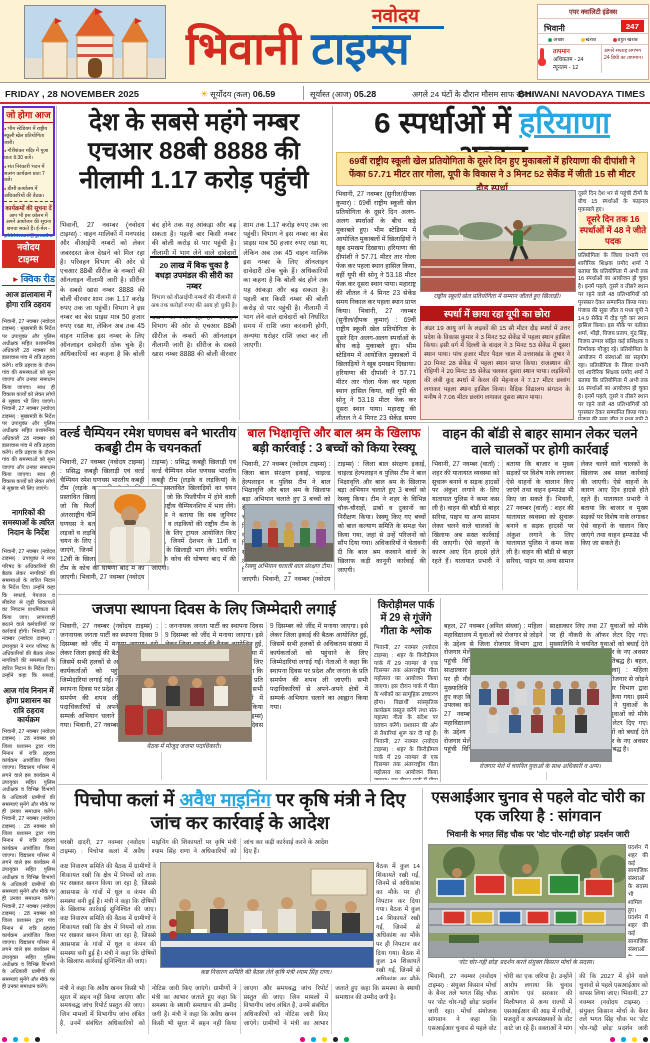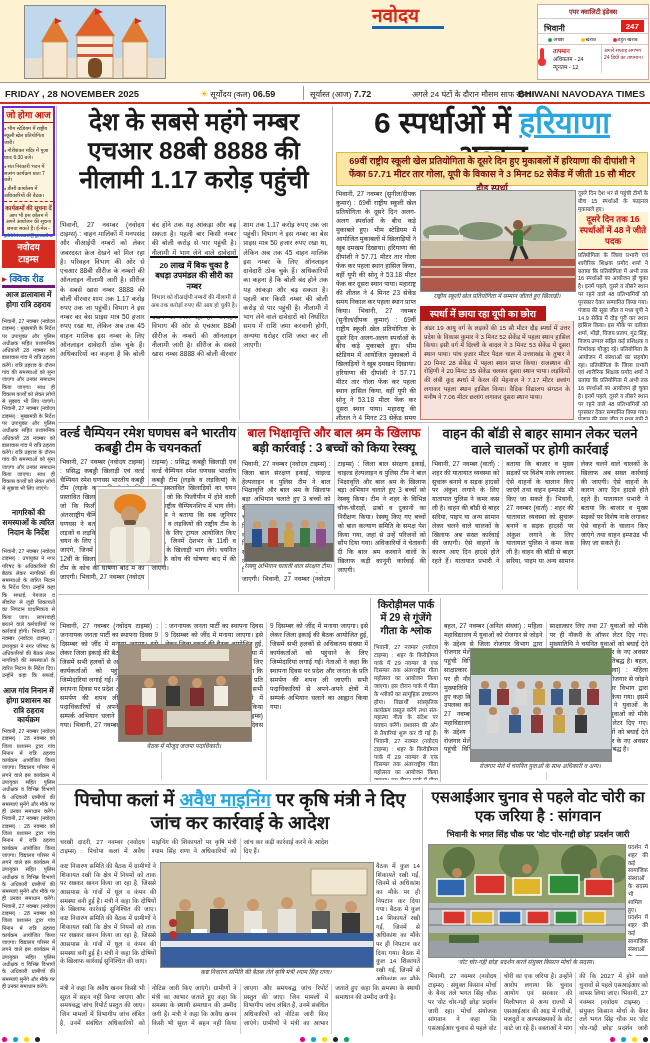--- a/index.html
+++ b/index.html
@@ -57,21 +57,21 @@
   .inset-sub{font-size:5.8px;line-height:1.35;color:#333;margin-top:2px;}
   
   .todaybox{border:2px solid #6d28d9;background:#fdf4dc;box-sizing:border-box;padding:0;}
   .today-title{color:#cc1111;font-weight:bold;font-size:9px;text-align:center;border-bottom:1px solid #cc1111;padding-bottom:1px;}
   .today-item{font-size:5px;line-height:1.35;margin-top:2px;}
   .today-item:before{content:"● ";color:#cc1111;font-size:4px;}
   .notice-title{color:#8a1b1b;font-weight:bold;font-size:6px;text-align:center;border-top:1px dashed #cc1111;margin-top:2px;padding-top:2px;}
   .notice-text{font-size:5px;line-height:1.35;text-align:center;}
   .notice-email{color:#1468b3;font-weight:bold;font-size:5.2px;text-align:center;word-break:break-all;}
   .mini-logo{background:var(--masthead-red,#d42a20);color:#fff;font-weight:bold;font-size:9px;text-align:center;line-height:1.3;display:flex;align-items:center;justify-content:center;flex-direction:column;}
-  .quickread{color:#1468b3;font-weight:bold;font-size:9.5px;border-bottom:3px solid #701a75;}
+  .quickread{color:#1468b3;font-weight:bold;font-size:9.5px;border-bottom:1px solid #701a75;text-align:right;}
   .quickread:before{content:"▸ ";color:#cc1111;}
   .lc-head{font-weight:bold;font-size:7.5px;line-height:1.3;text-align:center;color:#1b1b1b;}
   .lc-body{font-size:5.2px;line-height:1.4;text-align:justify;overflow:hidden;color:#2a2a2a;}
   
   .marks{position:absolute;display:flex;gap:6px;}
   .mark{width:5px;height:5px;border-radius:50%;}
 </style>
 </head>
 <body>
 
@@ -92,20 +92,24 @@
           <rect x="52" y="48" width="36" height="3" fill="#d2583a"></rect>
         <rect x="63" y="52" width="14" height="20" rx="6" fill="#7a4a22"></rect>
         <polygon points="70,2 78,6 70,9" fill="#d42a20"></polygon>
           <polygon points="30,12 37,15 30,18" fill="#d42a20"></polygon>
           <polygon points="110,12 117,15 110,18" fill="#d42a20"></polygon>
       </svg>
     </div>
     <div class="abs" style="left:372px;top:6px">
       <div class="np-super">नवोदय</div>
       <div class="np-underline"></div>
+    </div>
+    <div class="abs nameplate-main" style="left:186px;top:26px">
+      <span class="np-red">भिवानी</span>
+      <span class="np-blue">टाइम्स</span>
     </div>
     <div class="abs aqi" style="left:537px;top:4px;width:110px;height:74px">
       <div class="aqi-title">एयर क्वालिटी इंडेक्स</div>
       <div class="aqi-city-row">
         <span class="aqi-city">भिवानी</span>
         <span class="aqi-badge">247</span>
       </div>
       <div class="aqi-legend">
         <span><span class="dot" style="background:#1e9e4a"></span><span>अच्छा</span></span>
         <span><span class="dot" style="background:#f5c518"></span><span>खराब</span></span>
@@ -128,21 +132,21 @@
   <div class="abs datebar" style="left:0;top:82px;width:650px;height:21px">
     <span class="abs db-date" style="left:5px;top:5px">FRIDAY , 28 NOVEMBER 2025</span>
     <span class="abs db-cell" style="left:200px;top:5px">
       <span class="sun">☀</span>
       <span>सूर्योदय (कल)</span>
       <span class="db-time">06.59</span>
     </span>
     <span class="abs" style="left:303px;top:3px;width:1px;height:14px;background:#999"></span>
     <span class="abs db-cell" style="left:310px;top:5px">
       <span>सूर्यास्त (आज)</span>
-      <span class="db-time">7.72</span>
+      <span class="db-time">05.28</span>
     </span>
     <span class="abs db-cell" style="left:412px;top:5px;font-weight:normal">अगले 24 घंटों के दौरान मौसम साफ रहेगा।</span>
     <span class="abs db-date" style="right:5px;top:5px">BHIWANI NAVODAYA TIMES</span>
     <span class="red-line"></span>
   </div>
 
   <div class="vrule" style="left:56px;top:106px;height:928px"></div>
 
   <div class="abs todaybox" style="left:2px;top:106px;width:53px;height:130px">
     <div class="today-title">जो होगा आज</div>
@@ -198,21 +202,21 @@
       <line x1="0" y1="86" x2="154" y2="86" stroke="#e8e2d8" stroke-width="1.5"></line>
       <circle cx="97" cy="34" r="5" fill="#8a5c3c"></circle>
       <rect x="92" y="39" width="10" height="16" rx="3" fill="#3f7a3c"></rect>
       <line x1="92" y1="44" x2="84" y2="36" stroke="#8a5c3c" stroke-width="3"></line>
       <line x1="102" y1="44" x2="110" y2="36" stroke="#8a5c3c" stroke-width="3"></line>
       <line x1="95" y1="55" x2="90" y2="70" stroke="#2f2f2f" stroke-width="3.5"></line>
       <line x1="100" y1="55" x2="106" y2="68" stroke="#2f2f2f" stroke-width="3.5"></line>
     </svg>
   </div>
   <div class="abs caption" style="left:420px;top:292px;width:154px;height:11px">राष्ट्रीय स्कूली खेल प्रतियोगिता में सम्मान जीतते हुए खिलाड़ी।</div>
-  <div class="abs redbox-head" style="left:420px;top:306px;width:126px;height:15px;line-height:15px">स्पर्धा में छाया रहा यूपी का छोरा</div>
+  <div class="abs redbox-head" style="left:420px;top:306px;width:154px;height:15px;line-height:15px">स्पर्धा में छाया रहा यूपी का छोरा</div>
   <div class="abs redbox-body" style="left:420px;top:321px;width:154px;height:99px">अंडर 19 आयु वर्ग के लड़कों की 15 सौ मीटर दौड़ स्पर्धा में उत्तर प्रदेश के विकास कुमार ने 3 मिनट 52 सेकेंड में पहला स्थान हासिल किया। इसी वर्ग में दिल्ली के बादल ने 3 मिनट 53 सेकेंड में दूसरा स्थान पाया। पांच हजार मीटर पैदल चाल में उत्तराखंड के तुषार ने 20 मिनट 28 सेकेंड में पहला स्थान प्राप्त किया। राजस्थान की रोहिणी ने 20 मिनट 35 सेकेंड चलकर दूसरा स्थान पाया। लड़कियों की लंबी कूद स्पर्धा में केरल की मेहनाज ने 7.17 मीटर छलांग लगाकर पहला स्थान हासिल किया। वैदिक विद्यालय संगठन के मनीष ने 7.06 मीटर छलांग लगाकर दूसरा स्थान पाया।</div>
 
   <div class="abs body-text" style="left:578px;top:190px;width:70px;height:22px;font-size:5.6px">दूसरे दिन देश भर से पहुंची टीमों के बीच 15 स्पर्धाओं के फाइनल मुकाबले हुए।</div>
   <div class="abs side-box-title" style="left:578px;top:212px;width:70px">दूसरे दिन तक 16 स्पर्धाओं में 48 ने जीते पदक</div>
   <div class="abs body-text" style="left:578px;top:252px;width:70px;height:168px;font-size:5.6px">प्रतियोगिता के जिला प्रभारी एवं शारीरिक शिक्षक प्रमोद शर्मा ने बताया कि प्रतियोगिता में अभी तक 16 स्पर्धाओं का आयोजन हो चुका है। इनमें पहले, दूसरे व तीसरे स्थान पर रहने वाले 48 प्रतिभागियों को पुरस्कार देकर सम्मानित किया गया। पंजाब की सूबा जीत व मध्य यूपी ने 14.9 सेकेंड में दौड़ पूरी कर स्थान हासिल किया। इस मौके पर वतीका शर्मा, भोंड़ो, विजय प्रताप, मुंद्र सिंह, विजय उप्पल सहित कई प्रशिक्षक व निर्णायक मौजूद रहे। प्रतियोगिता के आयोजन में संस्थाओं का सहयोग रहा। प्रतियोगिता के जिला प्रभारी एवं शारीरिक शिक्षक प्रमोद शर्मा ने बताया कि प्रतियोगिता में अभी तक 16 स्पर्धाओं का आयोजन हो चुका है। इनमें पहले, दूसरे व तीसरे स्थान पर रहने वाले 48 प्रतिभागियों को पुरस्कार देकर सम्मानित किया गया। पंजाब की सूबा जीत व मध्य यूपी ने 14.9 सेकेंड में दौड़ पूरी कर स्थान हासिल किया। इस मौके पर वतीका शर्मा, भोंड़ो, विजय प्रताप, मुंद्र सिंह, विजय उप्पल सहित कई प्रशिक्षक व निर्णायक मौजूद रहे। प्रतियोगिता के आयोजन में संस्थाओं का सहयोग रहा।</div>
 
   <div class="hrule" style="left:58px;top:422px;width:590px"></div>
   <div class="vrule" style="left:238px;top:426px;height:166px"></div>
   <div class="vrule" style="left:428px;top:426px;height:166px"></div>
 
@@ -254,20 +258,21 @@
   </div>
   <div class="abs caption" style="left:244px;top:562px;width:88px;height:10px;z-index:2">रेस्क्यू अभियान चलाती बाल संरक्षण टीम।</div>
 
   <div class="abs headline" style="left:432px;top:426px;width:216px;font-size:13px;line-height:1.25">वाहन की बॉडी से बाहर सामान लेकर चलने वाले चालकों पर होगी कार्रवाई</div>
   <div class="abs body-text cols3" style="left:432px;top:460px;width:216px;height:130px;font-size:6.3px">भिवानी, 27 नवम्बर (वार्ता) : शहर की यातायात व्यवस्था को सुचारू बनाने व सड़क हादसों पर अंकुश लगाने के लिए यातायात पुलिस ने कमर कस ली है। वाहन की बॉडी से बाहर सरिया, पाइप या अन्य सामान लेकर चलने वाले चालकों के खिलाफ अब सख्त कार्रवाई की जाएगी। ऐसे वाहनों के कारण आए दिन हादसे होते रहते हैं। यातायात प्रभारी ने बताया कि बाजार व मुख्य सड़कों पर विशेष नाके लगाकर ऐसे वाहनों के चालान किए जाएंगे तथा वाहन इम्पाउंड भी किए जा सकते हैं। भिवानी, 27 नवम्बर (वार्ता) : शहर की यातायात व्यवस्था को सुचारू बनाने व सड़क हादसों पर अंकुश लगाने के लिए यातायात पुलिस ने कमर कस ली है। वाहन की बॉडी से बाहर सरिया, पाइप या अन्य सामान लेकर चलने वाले चालकों के खिलाफ अब सख्त कार्रवाई की जाएगी। ऐसे वाहनों के कारण आए दिन हादसे होते रहते हैं। यातायात प्रभारी ने बताया कि बाजार व मुख्य सड़कों पर विशेष नाके लगाकर ऐसे वाहनों के चालान किए जाएंगे तथा वाहन इम्पाउंड भी किए जा सकते हैं।</div>
 
   <div class="hrule" style="left:58px;top:594px;width:590px"></div>
   <div class="vrule" style="left:370px;top:598px;height:184px"></div>
   <div class="vrule" style="left:440px;top:598px;height:184px"></div>
 
+  <div class="abs headline" style="left:60px;top:598px;width:308px;font-size:15px">जजपा स्थापना दिवस के लिए जिम्मेदारी लगाई</div>
   <div class="abs body-text cols3" style="left:60px;top:622px;width:308px;height:158px;font-size:6.4px">भिवानी, 27 नवम्बर (नवोदय टाइम्स) : जननायक जनता पार्टी का स्थापना दिवस 9 दिसम्बर को जींद में मनाया जाएगा। इसे लेकर जिला इकाई की बैठक आयोजित हुई, जिसमें सभी हलकों से अधिकतम संख्या में कार्यकर्ताओं को पहुंचाने के लिए जिम्मेदारियां लगाई गईं। नेताओं ने कहा कि स्थापना दिवस पर प्रदेश और जनता के प्रति समर्पण की शपथ ली जाएगी। सभी पदाधिकारियों से अपने-अपने क्षेत्रों में सम्पर्क अभियान चलाने का आह्वान किया गया। भिवानी, 27 नवम्बर (नवोदय टाइम्स) : जननायक जनता पार्टी का स्थापना दिवस 9 दिसम्बर को जींद में मनाया जाएगा। इसे लेकर जिला इकाई की बैठक आयोजित हुई, जिसमें सभी हलकों से अधिकतम संख्या में कार्यकर्ताओं को पहुंचाने के लिए जिम्मेदारियां लगाई गईं। नेताओं ने कहा कि स्थापना दिवस पर प्रदेश और जनता के प्रति समर्पण की शपथ ली जाएगी। सभी पदाधिकारियों से अपने-अपने क्षेत्रों में सम्पर्क अभियान चलाने का आह्वान किया गया। भिवानी, 27 नवम्बर (नवोदय टाइम्स) : जननायक जनता पार्टी का स्थापना दिवस 9 दिसम्बर को जींद में मनाया जाएगा। इसे लेकर जिला इकाई की बैठक आयोजित हुई, जिसमें सभी हलकों से अधिकतम संख्या में कार्यकर्ताओं को पहुंचाने के लिए जिम्मेदारियां लगाई गईं। नेताओं ने कहा कि स्थापना दिवस पर प्रदेश और जनता के प्रति समर्पण की शपथ ली जाएगी। सभी पदाधिकारियों से अपने-अपने क्षेत्रों में सम्पर्क अभियान चलाने का आह्वान किया गया।</div>
   <div class="photo" style="left:118px;top:644px;width:132px;height:96px;z-index:2">
     <svg width="132" height="96" viewBox="0 0 132 96" preserveAspectRatio="none">
       <rect width="132" height="96" fill="#8a7867"></rect>
       <rect width="132" height="30" fill="#a59482"></rect>
       <rect x="22" y="4" width="88" height="12" fill="#e6e0d0"></rect>
       <g>
         <circle cx="30" cy="38" r="5" fill="#c99a6d"></circle>
           <rect x="23" y="43" width="14" height="18" fill="#f0ece2"></rect>
         <circle cx="54" cy="36" r="5" fill="#c99a6d"></circle>

